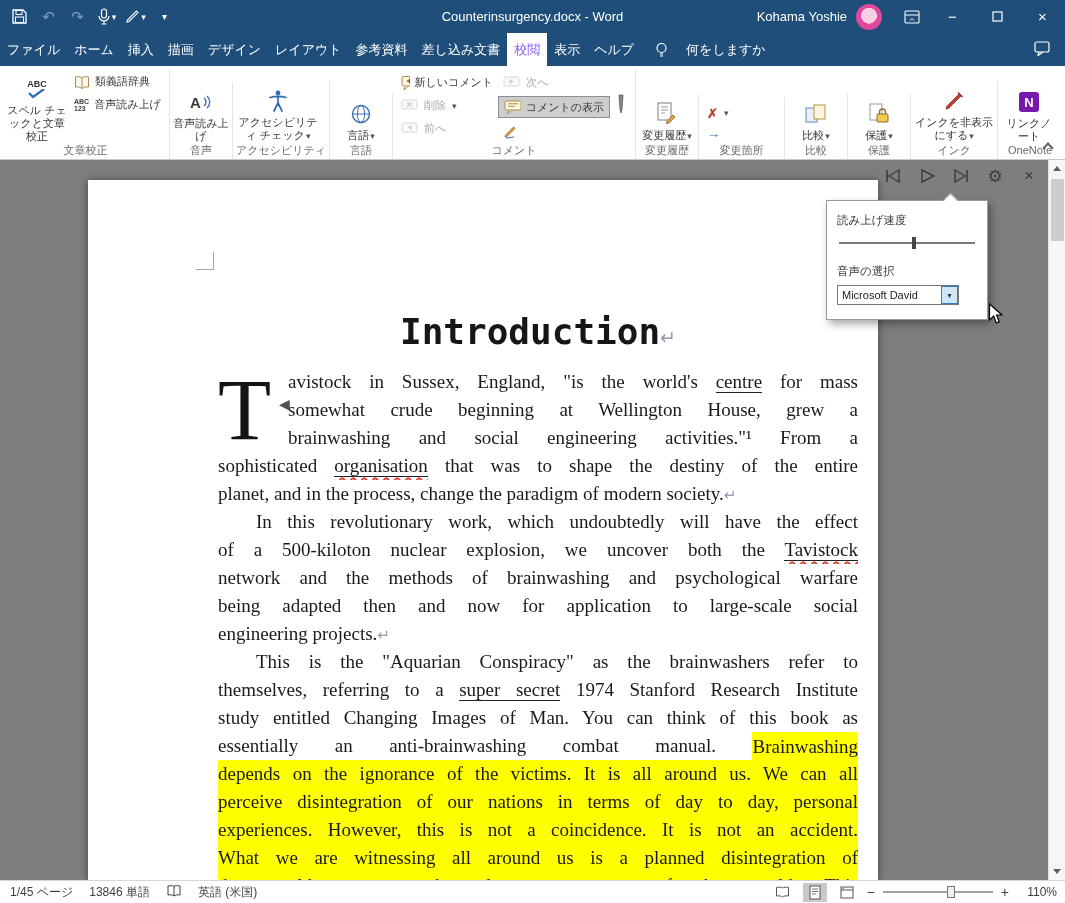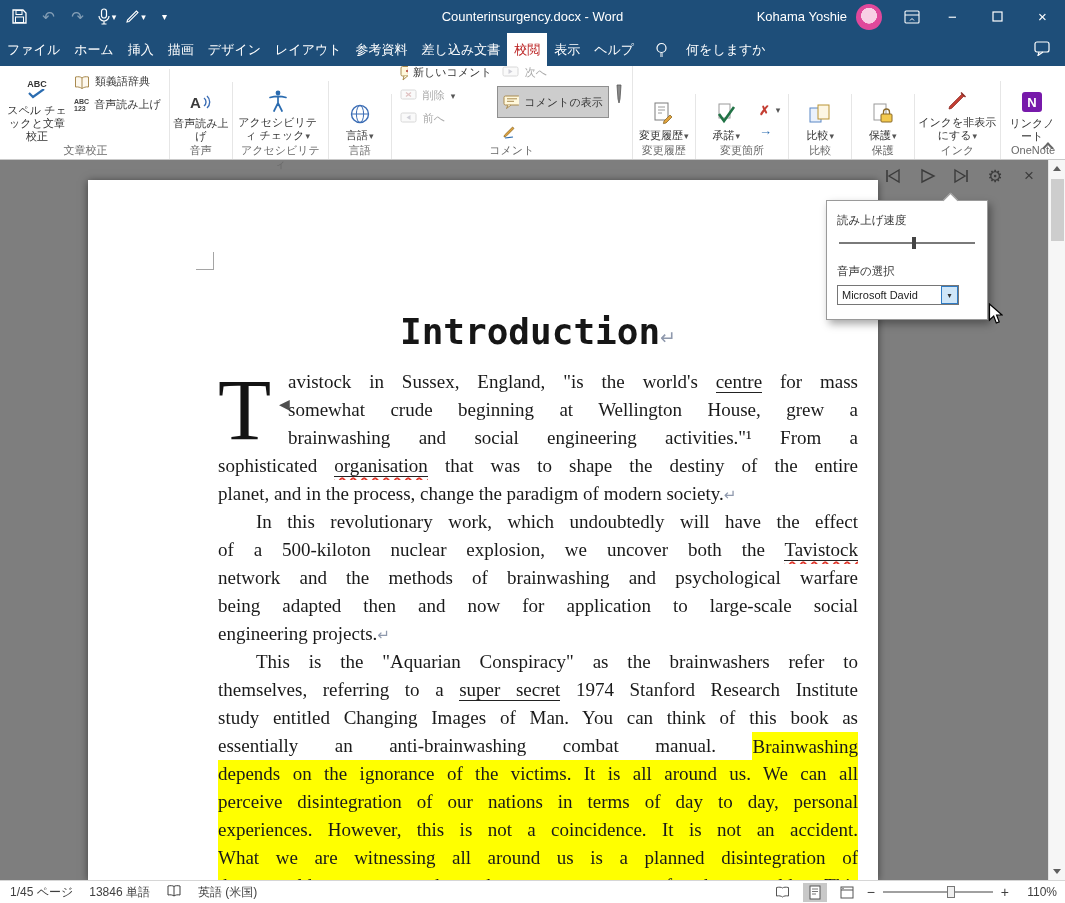--- a/index.html
+++ b/index.html
@@ -11,21 +11,21 @@
 .qbtn{width:27px;height:27px;display:flex;align-items:center;justify-content:center;font-size:15px;color:#fff}
 .qbtn.dis{opacity:.45}
 .tb-title{position:absolute;left:0;right:0;text-align:center;font-size:13px;pointer-events:none}
 .tb-right{margin-left:auto;display:flex;align-items:center;height:100%;z-index:2}
 .tb-user{font-size:13px;margin-right:9px}
 .avatar{width:26px;height:26px;border-radius:50%;background:radial-gradient(circle at 50% 45%,#f8cfe5 40%,#e0489b 42%);margin-right:12px}
 .wbtn{width:45px;height:100%;display:flex;align-items:center;justify-content:center;font-size:15px}
 
 .tabrow{position:absolute;left:0;top:33px;right:0;height:33px;background:#1e4e79;display:flex;align-items:stretch;color:#fff;z-index:19}
 .tab{display:flex;align-items:center;padding:0 7px;font-size:13px}
-.tab.active{background:#fff;color:#b91c1c}
+.tab.active{background:#fff;color:#8b5cf6}
 .tellme{display:flex;align-items:center;gap:18px;padding:0 14px;font-size:13px}
 .tabrow .tr-right{margin-left:auto;display:flex;align-items:center;padding-right:14px}
 
 .ribbon{position:absolute;left:0;top:66px;right:0;height:94px;background:#fff;border-bottom:1px solid #c9c9c9;display:flex;align-items:flex-end;padding-left:2px;z-index:18}
 .rgroup{display:flex;flex-direction:column;border-right:1px solid #e6e6e6;padding:1px 3px 0}
 .rg-body{flex:1;display:flex;align-items:flex-start}
 .rg-label{height:16px;line-height:14px;font-size:11px;color:#696969;text-align:center}
 .bigbtn{display:flex;flex-direction:column;align-items:center;width:64px;padding-top:4px;height:100%}
 .w84{width:84px}.w80{width:80px}.w56{width:56px}
 .bb-ic{height:30px;display:flex;align-items:center;justify-content:center}
@@ -290,21 +290,21 @@
           </div>
         </div>
         <div class="col" style="width:112px">
           <div class="srow dis2">
             <svg width="18" height="14">
                 <rect x="1" y="1" width="15" height="9" rx="1.5" fill="#f4f4f4" stroke="#aaa"></rect>
                 <path d="M6.5 3l4 2.5-4 2.5z" fill="#99a"></path>
               </svg>
             <span>次へ</span>
           </div>
-          <div class="srow sel" style="height:32px;margin:2px 0">
+          <div class="srow sel" style="height:22px;margin:2px 0">
             <svg width="18" height="14">
                 <rect x="1" y="1" width="16" height="9" rx="1.5" fill="#fff8dc" stroke="#a98a4f"></rect>
                 <path d="M4 3.8h10M4 6.3h7" stroke="#a98a4f"></path>
                 <path d="M5 10l-1.5 3.5L8 10" fill="#fff8dc" stroke="#a98a4f"></path>
               </svg>
             <span>コメントの表示</span>
           </div>
           <div class="srow">
             <svg width="14" height="14">
                 <path d="M2 12l1.8-.4L12 3.4 10.6 2 2.4 10.2z" fill="#e2a33c" stroke="#8a6a2a" stroke-width=".8"></path>
@@ -332,29 +332,20 @@
               </svg>
             </div>
           <div class="bb-lb"><span>変更履歴</span><span class="chv">▾</span></div>
         </div>
       </div>
       <div class="rg-label">変更履歴</div>
     </div>
 
     <div class="rgroup" style="min-width:86px">
       <div class="rg-body">
-        <div class="bigbtn w56">
-          <div class="bb-ic">
-              <svg width="22" height="22">
-                <rect x="4" y="1" width="11" height="14" fill="#fff" stroke="#9a9a9a"></rect>
-                <path d="M4 11l5 7 10-14" fill="none" stroke="#217346" stroke-width="2.6"></path>
-              </svg>
-            </div>
-          <div class="bb-lb"><span>承諾</span><span class="chv">▾</span></div>
-        </div>
         <div class="col" style="padding-top:5px">
           <div class="srow" style="height:20px">
               <span style="color:#c43e33;font-weight:bold;font-size:13px">✗</span>
               <span class="chv">▾</span>
             </div>
           <div class="srow" style="height:20px">
               <span style="color:#2b6cb0;font-weight:bold;font-size:13px">→</span>
             </div>
         </div>
       </div>

